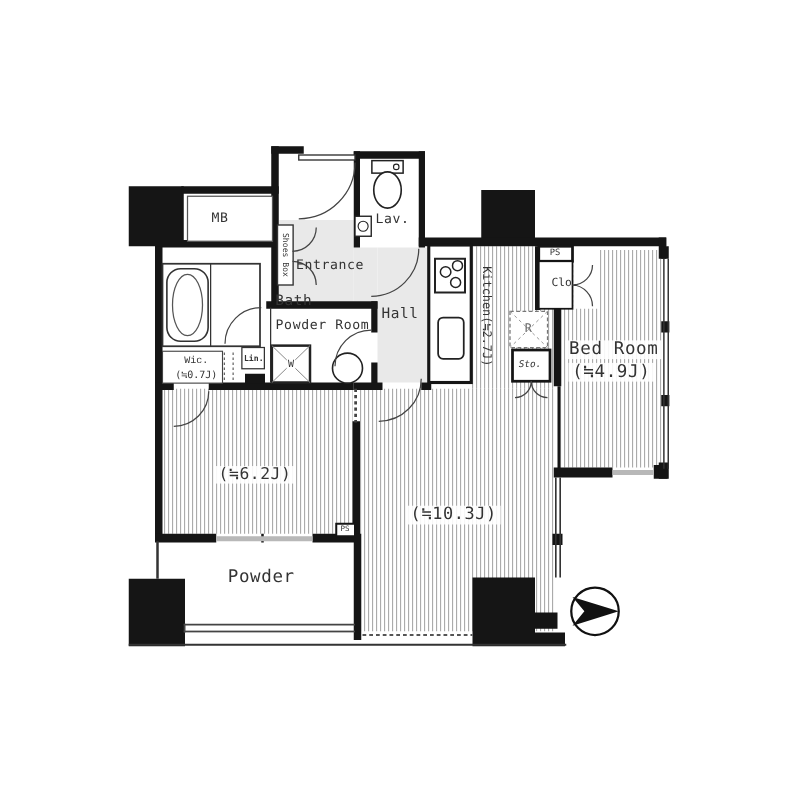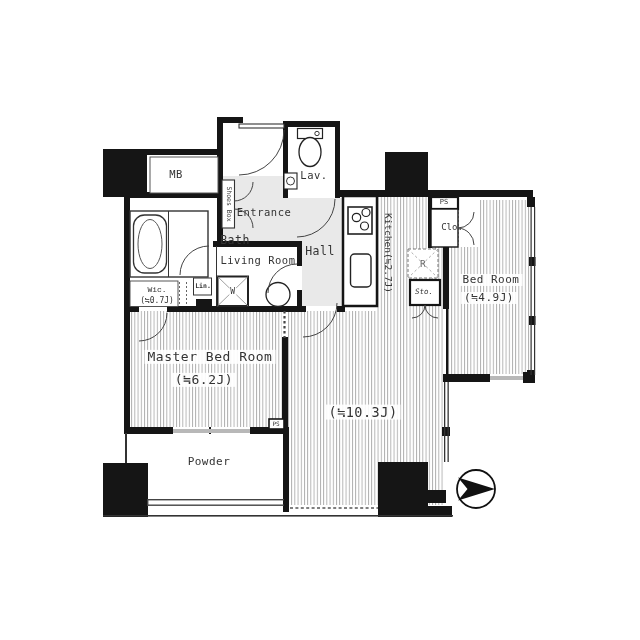--- a/index.html
+++ b/index.html
@@ -12,21 +12,21 @@
     position:absolute;transform:translate(-50%,-50%);
     color:#333;white-space:nowrap;letter-spacing:0.5px;line-height:1.1;
     font-family:"DejaVu Sans Mono","Liberation Mono",monospace;
   }
   .halo{background:rgba(255,255,255,0.9);padding:0 3px;}
   .halo-sm{background:rgba(255,255,255,0.95);padding:0 1px;}
   .vert{writing-mode:vertical-rl;text-orientation:mixed;letter-spacing:1px;}
   .fs6{font-size:6px;}  .fs65{font-size:6.5px;} .fs7{font-size:7px;}
   .fs75{font-size:7.5px;font-style:italic;} .fs8{font-size:8px;} .fs9{font-size:9px;padding-left:16px;}
   .fs95{font-size:9.5px;} .fs105{font-size:10.5px;} .fs115{font-size:11.5px;}
-  .fs125{font-size:11px;} .fs13{font-size:13px;} .fs135{font-size:13.5px;}
+  .fs125{font-size:14px;} .fs13{font-size:13px;} .fs135{font-size:13.5px;}
   .gray{color:#666;}
 </style>
 </head>
 <body>
 
 <div class="canvas">
 
 <svg class="plan-svg" width="640" height="640" viewBox="0 0 640 640">
   <defs>
     <pattern id="hatchV" width="3.2" height="8" patternUnits="userSpaceOnUse">
@@ -182,32 +182,31 @@
     <circle cx="476" cy="489" r="19" fill="#ffffff" stroke="#111" stroke-width="1.8"></circle>
     <polygon points="495,489 458,477.5 467.5,489 458,500.5" fill="#111"></polygon>
   </g>
 </svg>
 
 <div class="lbl fs105" style="left:176px;top:175px;">MB</div>
 <div class="lbl fs65 vert" style="left:228px;top:204px;letter-spacing:0;">Shoes Box</div>
 <div class="lbl fs105" style="left:264px;top:213px;">Entrance</div>
 <div class="lbl fs105" style="left:314px;top:176px;">Lav.</div>
 <div class="lbl fs115" style="left:187px;top:240px;margin-left:48px;">Bath</div>
-<div class="lbl fs105" style="left:258px;top:261px;">Living Room</div>
+<div class="lbl fs105" style="left:258px;top:261px;">Powder Room</div>
 <div class="lbl fs115" style="left:320px;top:251px;">Hall</div>
 <div class="lbl fs95 vert" style="left:388px;top:253px;letter-spacing:0;">Kitchen(≒2.7J)</div>
 <div class="lbl fs7" style="left:444px;top:203px;letter-spacing:0;">PS</div>
 <div class="lbl fs9" style="left:444px;top:228px;letter-spacing:0;">Clo.</div>
 <div class="lbl fs95 gray" style="left:423px;top:264px;">R</div>
 <div class="lbl fs75" style="left:424px;top:292px;letter-spacing:0;">Sto.</div>
 <div class="lbl fs125 halo" style="left:491px;top:280px;">Bed Room</div>
 <div class="lbl fs125 halo" style="left:489px;top:298px;">(≒4.9J)</div>
 <div class="lbl fs8" style="left:157px;top:290px;letter-spacing:0;font-family:Liberation Mono, monospace;">Wic.</div>
 <div class="lbl fs8" style="left:157px;top:301px;letter-spacing:0;">(≒0.7J)</div>
 <div class="lbl fs65" style="left:203px;top:287px;letter-spacing:0;font-weight:bold;">Lin.</div>
 <div class="lbl fs8 halo-sm" style="left:233px;top:292px;">W</div>
-<div class="lbl fs13 halo" style="left:210px;top:357px;">Master Bed Room</div>
 <div class="lbl fs13 halo" style="left:204px;top:380px;">(≒6.2J)</div>
 <div class="lbl fs135 halo" style="left:363px;top:412px;">(≒10.3J)</div>
 <div class="lbl fs125" style="left:209px;top:462px;">Powder</div>
 <div class="lbl fs6" style="left:276px;top:424px;letter-spacing:0;">PS</div>
 
 </div>
 
 </body></html>

